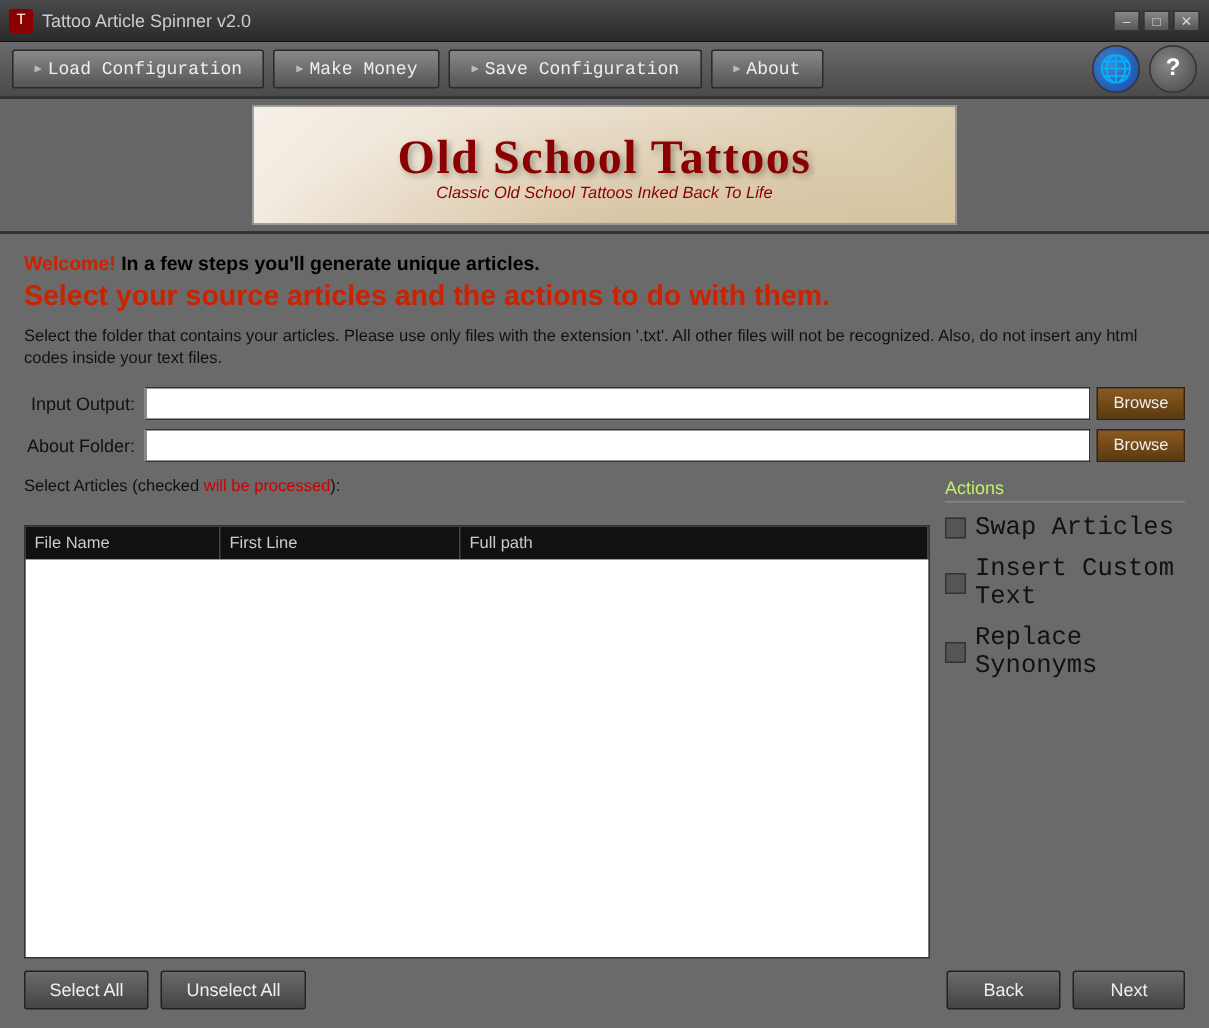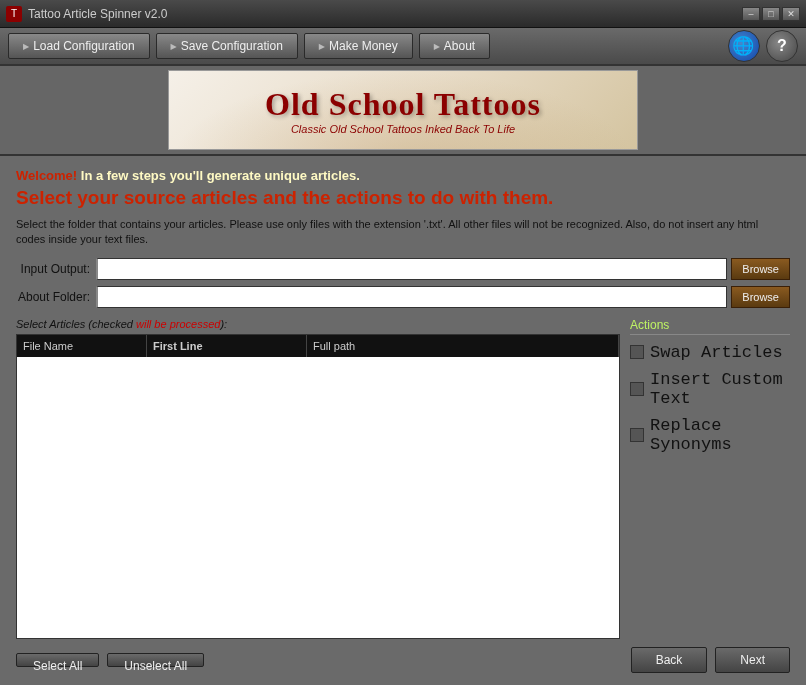--- a/index.html
+++ b/index.html
@@ -71,20 +71,21 @@
       padding: 0 14px;
       background: linear-gradient(to bottom, #888, #555);
       border: 1px solid #2a2a2a;
       border-radius: 2px;
       color: #eee;
       font-size: 12px;
       cursor: pointer;
       display: flex;
       align-items: center;
       gap: 4px;
+      font-family: Liberation Mono, monospace;
     }
     .toolbar-btn::before {
       content: '▶';
       font-size: 8px;
       color: #bbb;
     }
     #toolbar-right {
       margin-left: auto;
       display: flex;
       gap: 6px;
@@ -226,22 +227,21 @@
       margin-top: 4px;
     }
     #articles-left {
       flex: 1;
       display: flex;
       flex-direction: column;
     }
     #articles-header-label {
       font-size: 11px;
       color: #111;
-      margin-bottom: 4px;
-      font-style: italic;
+      margin-bottom: 20px;
     }
     #articles-header-label span { color: #cc0000; }
 
     #articles-table-wrapper {
       border: 1px solid #333;
       flex: 1;
       display: flex;
       flex-direction: column;
       overflow: hidden;
     }
@@ -254,21 +254,21 @@
       align-items: flex-start;
     }
     .th-cell {
       padding: 0 6px;
       border-right: 1px solid #444;
       height: 100%;
       display: flex;
       align-items: center;
     }
     .th-cell:nth-child(1) { width: 130px; }
-    .th-cell:nth-child(2) { width: 160px; font-weight: bold; }
+    .th-cell:nth-child(2) { width: 160px; }
     .th-cell:nth-child(3) { flex: 1; }
 
     #articles-table-body {
       flex: 1;
       background: #fff;
       overflow-y: auto;
     }
 
     
     #actions-panel {
@@ -311,21 +311,21 @@
       display: flex;
       align-items: center;
       justify-content: space-between;
       margin-top: 8px;
     }
     #select-buttons {
       display: flex;
       gap: 8px;
     }
     .select-btn {
-      height: 14px;
+      height: 26px;
       padding: 5px 16px;
       background: linear-gradient(to bottom, #6a6a6a, #444);
       border: 1px solid #222;
       color: #eee;
       font-size: 12px;
       cursor: pointer;
       border-radius: 2px;
     }
     #nav-buttons {
       display: flex;
@@ -350,40 +350,40 @@
   <span id="title-text">Tattoo Article Spinner v2.0</span>
   <div id="win-controls">
     <div class="win-btn">–</div>
     <div class="win-btn">□</div>
     <div class="win-btn">✕</div>
   </div>
 </div>
 
 <div id="toolbar">
   <button class="toolbar-btn">Load Configuration</button>
+  <button class="toolbar-btn">Make Money</button>
   <button class="toolbar-btn">Save Configuration</button>
-  <button class="toolbar-btn">Make Money</button>
   <button class="toolbar-btn">About</button>
   <div id="toolbar-right">
     <div class="icon-btn" id="globe-btn">🌐</div>
     <div class="icon-btn" id="help-btn">?</div>
   </div>
 </div>
 
 <div id="banner">
   <div id="banner-inner">
     <div id="banner-title">Old School Tattoos</div>
     <div id="banner-subtitle">Classic Old School Tattoos Inked Back To Life</div>
   </div>
 </div>
 
 <div id="main">
 
   <div id="welcome-title">
-    <span>Welcome! </span><span style="color:#fef9c3">In a few steps you'll generate unique articles.</span>
+    <span>Welcome! </span><span style="color:#000000">In a few steps you'll generate unique articles.</span>
   </div>
   <div id="welcome-subtitle">
     <span style="color:#cc2200">Select your source articles and the actions to do with them.</span>
   </div>
   <div id="welcome-desc">Select the folder that contains your articles. Please use only files with the extension '.txt'. All other files will not be recognized. Also, do not insert any html codes inside your text files.</div>
 
   <div class="folder-row">
     <label class="folder-label">Input Output:</label>
     <input class="folder-input" type="text" value="" style="">
     <button class="browse-btn">Browse</button>

